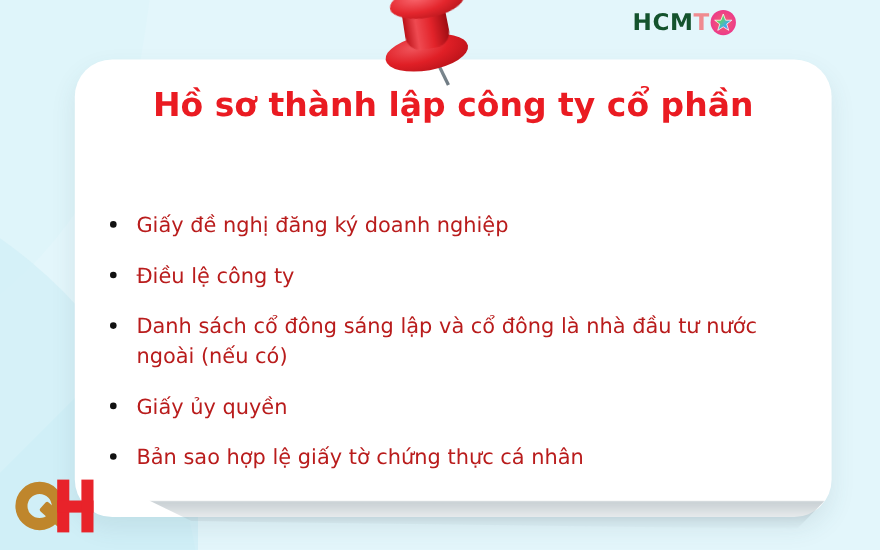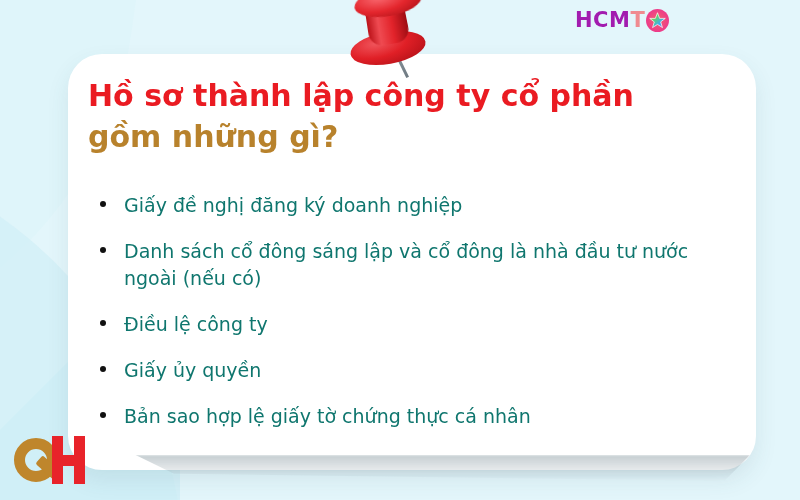--- a/index.html
+++ b/index.html
@@ -92,55 +92,55 @@
     transform:rotate(-10deg);
   }
 
   
   .brand {
     position:absolute; left:575px; top:8px;
     display:flex; align-items:center;
     font-family:"DejaVu Sans", sans-serif;
     font-weight:bold; font-size:21px; letter-spacing:.5px;
   }
-  .brand .seg { color:#a21caf; }
+  .brand .seg { color:#14532d; }
   .brand .seg.pale { color:#f08b90; }
   .brand .star-wrap {
     position:relative; width:23px; height:23px; margin:0 1px;
     display:inline-block; vertical-align:middle;
   }
   .brand .star-circle {
     position:absolute; inset:0;
     border-radius:50%;
     background:radial-gradient(circle at 50% 50%, #f2646d 0%, #ed3b8a 70%, #e0277a 100%);
   }
   .brand .star-glyph {
     position:absolute; left:3px; top:3px; width:17px; height:17px;
   }
 
   
   .title {
     position:absolute; left:88px; top:78px;
-    width:648px; text-align:left;
+    width:648px; text-align:center;
     font-weight:bold; line-height:1.22;
   }
   .title .l1 { display:block; color:#ea1b22; font-size:30px; }
   .title .l2 { display:block; color:#b8822c; font-size:30px; margin-top:4px; }
 
   
   .list {
     position:absolute; left:96px; top:192px;
     width:640px;
     list-style:none;
   }
   .list li {
     position:relative;
     padding-left:28px;
     margin-bottom:19px;
-    color:#0f766e;
+    color:#b91c1c;
     font-size:19px;
     line-height:1.42;
   }
   .list li .dot {
     position:absolute; left:4px; top:9px;
     width:6px; height:6px;
     background:#111; border-radius:50%;
   }
 
   
@@ -204,35 +204,34 @@
 
   <div class="pin">
     <div class="pin-needle"></div>
     <div class="pin-base"></div>
     <div class="pin-shaft"></div>
     <div class="pin-head"></div>
   </div>
 
   <div class="title">
     <span class="l1">Hồ sơ thành lập công ty cổ phần</span>
-    <span class="l2">gồm những gì?</span>
   </div>
 
   <ul class="list">
     <li>
       <span class="dot"></span>
       <span>Giấy đề nghị đăng ký doanh nghiệp</span>
     </li>
     <li>
       <span class="dot"></span>
+      <span>Điều lệ công ty</span>
+    </li>
+    <li>
+      <span class="dot"></span>
       <span>Danh sách cổ đông sáng lập và cổ đông là nhà đầu tư nước ngoài (nếu có)</span>
-    </li>
-    <li>
-      <span class="dot"></span>
-      <span>Điều lệ công ty</span>
     </li>
     <li>
       <span class="dot"></span>
       <span>Giấy ủy quyền</span>
     </li>
     <li>
       <span class="dot"></span>
       <span>Bản sao hợp lệ giấy tờ chứng thực cá nhân</span>
     </li>
   </ul>

